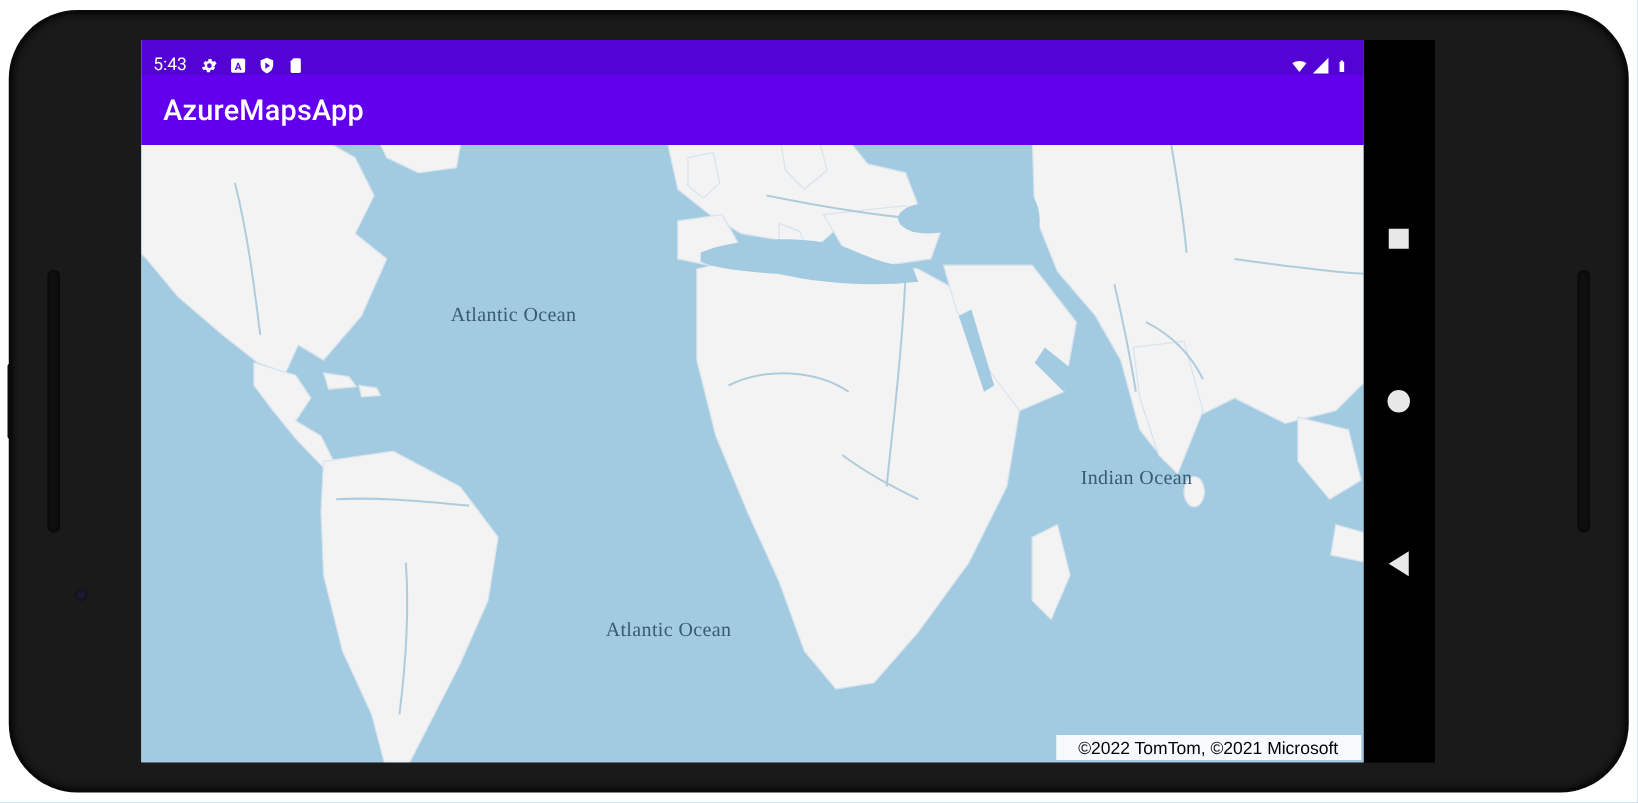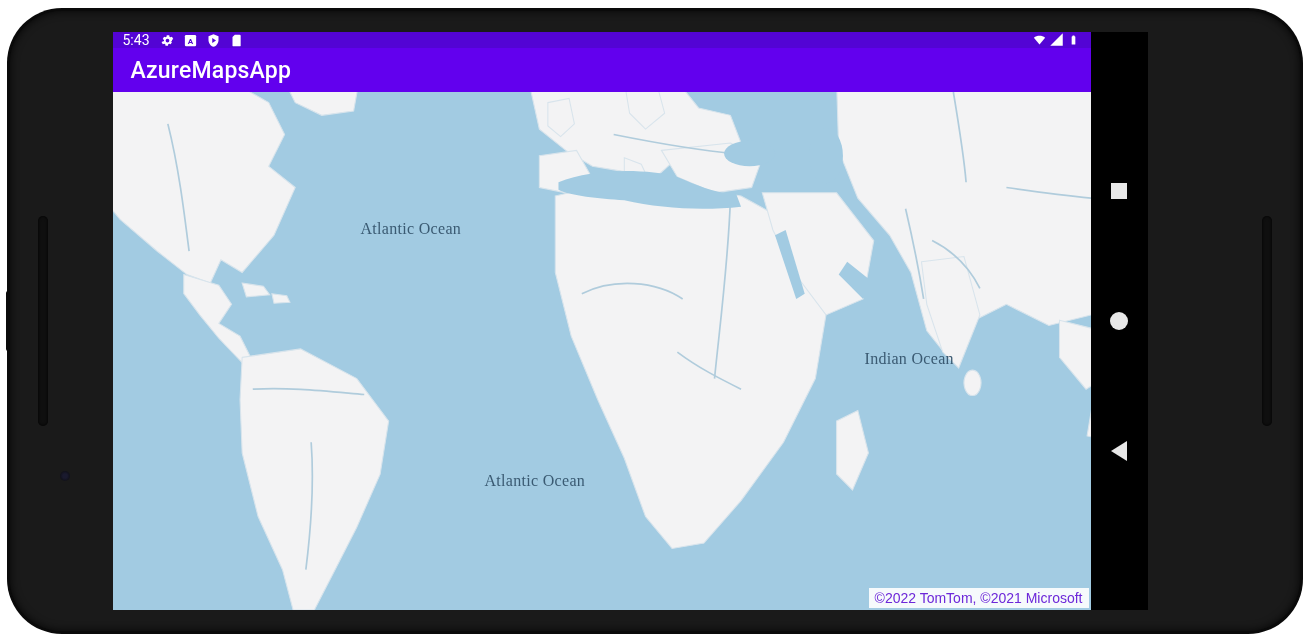--- a/index.html
+++ b/index.html
@@ -97,35 +97,35 @@
     }
     .nav-square { width: 16px; height: 16px; background: #e8e8e8; }
     .nav-circle { width: 18px; height: 18px; border-radius: 50%; background: #e8e8e8; }
     .nav-triangle {
       width: 0; height: 0;
       border-top: 10px solid transparent;
       border-bottom: 10px solid transparent;
       border-right: 16px solid #e8e8e8;
     }
     .status-bar {
-      height: 16px;
+      height: 28px;
       background: #5304d4;
       display: flex;
-      align-items: flex-start;
+      align-items: flex-end;
       padding: 0 10px;
       color: #fff;
       font-size: 14px;
       justify-content: space-between;
     }
     .status-left { display: flex; align-items: center; gap: 10px; }
     .status-right { display: flex; align-items: center; gap: 2px; }
     .status-icons { display: flex; gap: 8px; align-items: center; }
     .status-icon { width: 15px; height: 15px; display:inline-flex; align-items:center; justify-content:center; }
     .app-bar {
-      height: 44px;
+      height: 56px;
       background: #6200ee;
       display: flex;
       align-items: center;
       padding: 0 18px;
       color: #fff;
     }
     .app-title { font-size: 23px; font-weight: 500; letter-spacing: 0.2px; }
     .map-area {
       flex: 1;
       position: relative;
@@ -146,23 +146,23 @@
       font-family: Liberation Serif, serif;
     }
     .lbl-atlantic-n { left: 248px; top: 128px; }
     .lbl-atlantic-s { left: 372px; top: 380px; }
     .lbl-indian { left: 752px; top: 258px; }
     .attribution {
       position: absolute;
       right: 2px;
       bottom: 2px;
       background: rgba(255,255,255,0.9);
-      color: #6d28d9;
+      color: #000000;
       font-size: 14px;
-      padding: 2px 6px;
+      padding: 2px 18px;
       font-family: "Segoe UI", sans-serif;
     }
   </style>
 </head>
 <body>
 
 <div class="phone-frame">
   <div class="speaker-left"></div>
   <div class="speaker-right"></div>
   <div class="camera"></div>

